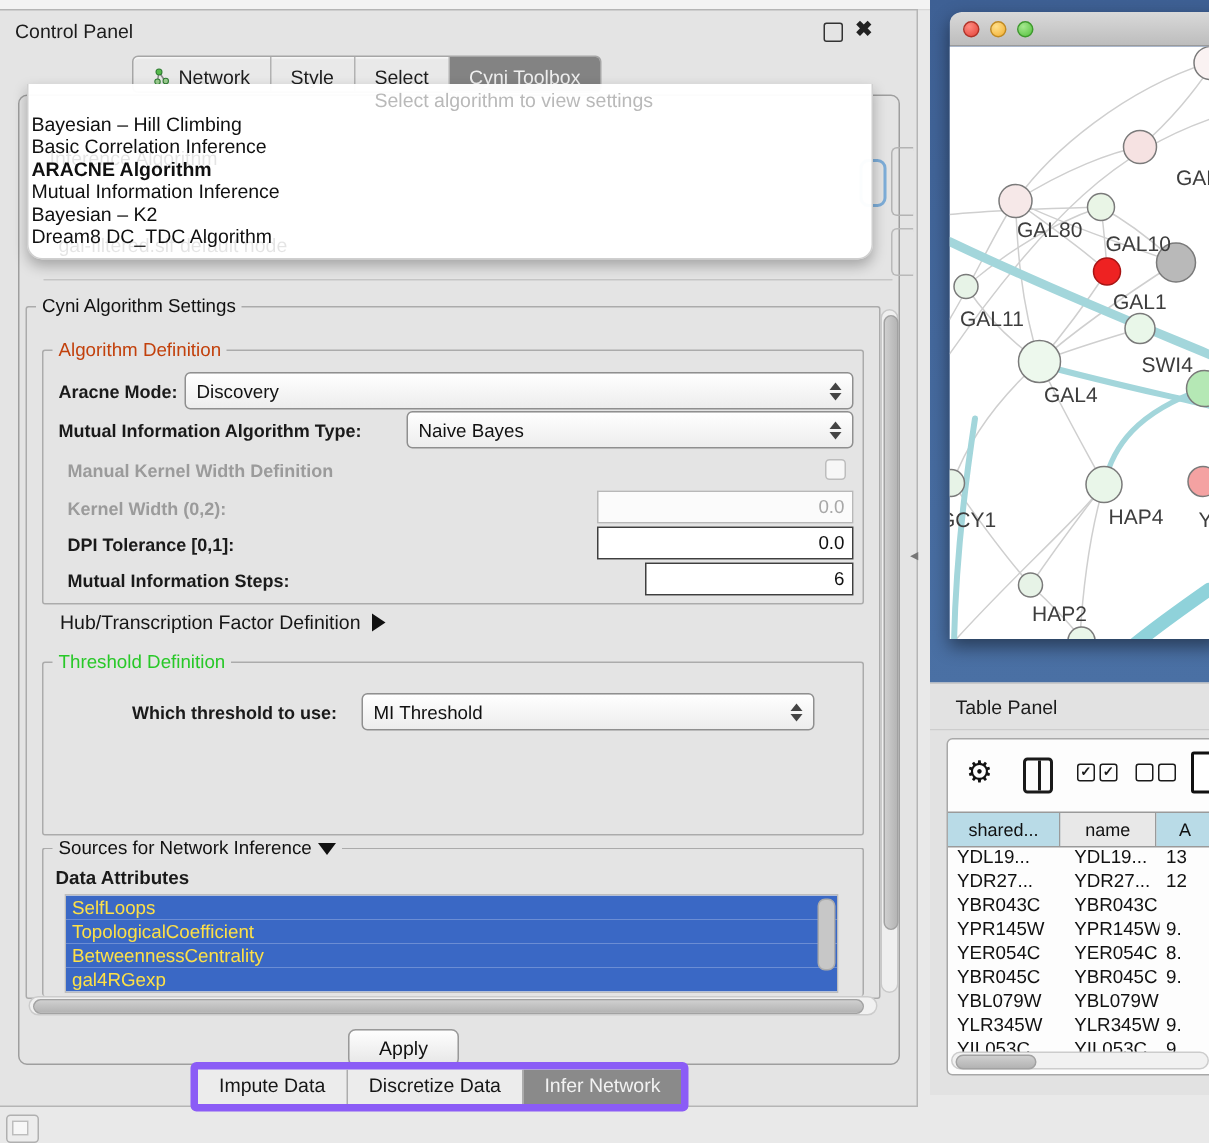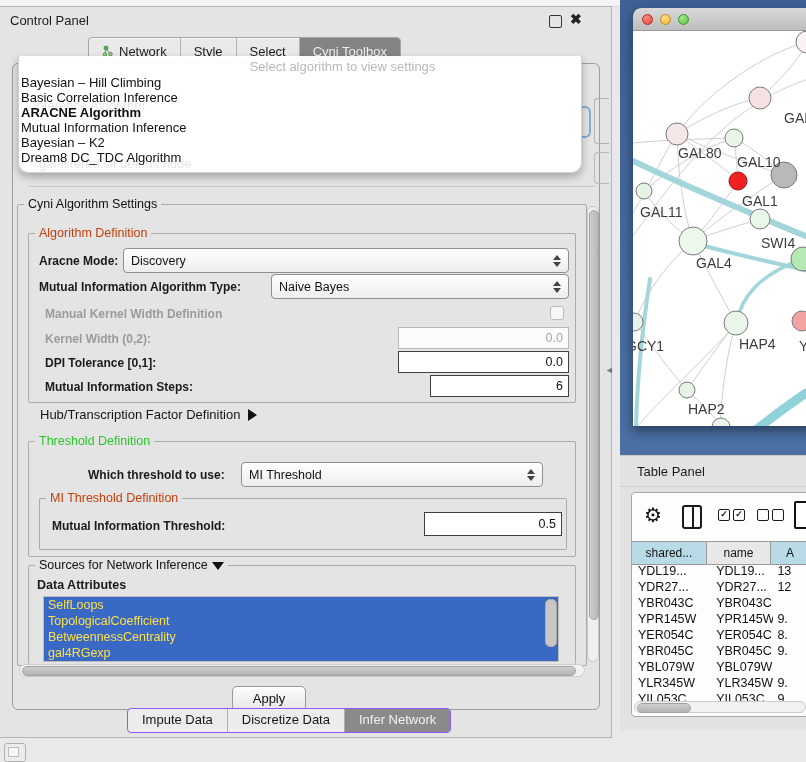--- a/index.html
+++ b/index.html
@@ -65,21 +65,21 @@
 
   .vscroll-track{background:#efefef;border:1px solid #c9c9c9;border-radius:7px;box-sizing:border-box;}
   .vscroll-thumb{position:absolute;left:1px;width:8px;background:linear-gradient(90deg,#cfcfcf,#b5b5b5);border-radius:5px;border:1px solid #a2a2a2;}
   .hscroll-track{background:#f1f1f1;border:1px solid #cccccc;border-radius:7px;box-sizing:border-box;}
   .hscroll-thumb{position:absolute;top:1px;height:8px;background:linear-gradient(#cfcfcf,#b3b3b3);border-radius:5px;border:1px solid #a2a2a2;}
 
   .apply-btn{left:219px;top:622px;width:72px;height:23px;background:linear-gradient(#fefefe,#e6e6e6);
              border:1px solid #999;border-radius:5px;font-size:13px;color:#111;
              display:flex;align-items:center;justify-content:center;}
 
-  .bottom-tabs{left:127px;top:701px;height:23px;display:flex;border:1px solid #8b5cf6;border-radius:4px;overflow:hidden;background:#ececec;}
+  .bottom-tabs{left:127px;top:701px;height:23px;display:flex;border:5px solid #8b5cf6;border-radius:4px;overflow:hidden;background:#ececec;}
   .btab{padding:3px 14px 0 14px;font-size:13px;color:#161616;border-right:1px solid #adadad;box-sizing:border-box;}
   .btab:last-child{border-right:none;}
   .btab.sel{background:#8a8a8a;color:#f2f2f2;}
 
   
   .dropdown{left:18px;top:56px;width:562px;height:116px;background:rgba(255,255,255,.97);
             border:1px solid #cfcfcf;border-top:none;border-radius:0 0 10px 10px;
             box-shadow:0 4px 9px rgba(0,0,0,.28);z-index:50;}
   .dd-placeholder{left:0;top:3px;width:100%;text-align:center;font-size:13px;color:#b9b9b9;padding-left:85px;box-sizing:border-box;}
   .dd-item{position:absolute;left:2px;font-size:13px;color:#101010;white-space:nowrap;}
@@ -224,27 +224,20 @@
 
           <span class="abs lbl" style="left:59px;top:26px;">Which threshold to use:</span>
           <div class="abs combo" style="left:212px;top:20px;width:302px;height:25px;">
             <span>MI Threshold</span>
             <span class="stepper">
                 <i class="up"></i>
                 <i class="dn"></i>
               </span>
           </div>
 
-          <div class="abs grp" style="left:10px;top:56px;width:526px;height:50px;">
-            <span class="grp-label t-blue">MI Threshold Definition</span>
-            <span class="abs lbl" style="left:12px;top:20px;">Mutual Information Threshold:</span>
-            <div class="abs tfield" style="left:384px;top:13px;width:138px;height:24px;">
-              <span>0.5</span>
-            </div>
-          </div>
         </div>
 
         <div class="abs grp" style="left:10px;top:360px;width:546px;height:98px;border-bottom:none;">
           <span class="grp-label t-black"><span>Sources for Network Inference</span><span class="tri-down"></span></span>
           <span class="abs lbl" style="left:8px;top:12px;font-size:12.5px;">Data Attributes</span>
           <div class="abs attr-list" style="left:14px;top:30px;width:516px;height:66px;">
             <div class="attr-item">SelfLoops</div>
             <div class="attr-item">TopologicalCoefficient</div>
             <div class="attr-item">BetweennessCentrality</div>
             <div class="attr-item">gal4RGexp</div>

